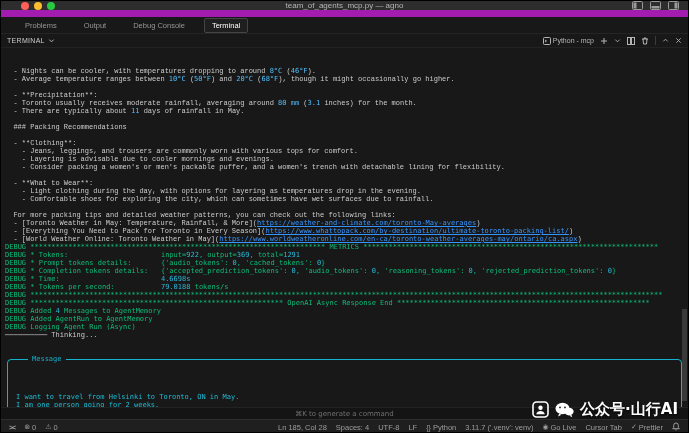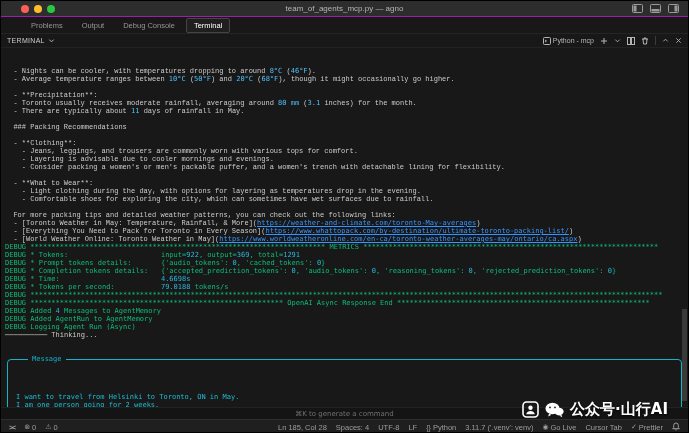--- a/index.html
+++ b/index.html
@@ -1,30 +1,30 @@
 <!DOCTYPE html>
 <html><head>
 <meta charset="utf-8">
 <style>
   * { margin:0; padding:0; box-sizing:border-box; }
   html,body { width:689px; height:433px; }
   body { background:#181818; font-family:"Liberation Sans", sans-serif; overflow:hidden; }
   .window { position:relative; width:689px; height:433px; background:#181818; overflow:hidden; border:1px solid #000; }
 
   
-  .titlebar { height:16px; background:#2d2d2d; display:flex; align-items:center; position:relative; border-bottom:1px solid #a21caf;padding-left:12px; }
+  .titlebar { height:16px; background:#2d2d2d; display:flex; align-items:center; position:relative; border-bottom:7px solid #a21caf;padding-left:12px; }
   .lights { display:flex; gap:5px; padding-left:8px; z-index:2; }
   .light { width:8px; height:8px; border-radius:50%; display:inline-block; }
   .light.red { background:#ff5f57; } .light.yellow { background:#febc2e; } .light.green { background:#28c840; }
   .wtitle { position:absolute; left:0; right:0; text-align:center; font-size:8px; color:#b5b5b5; }
   .title-icons { margin-left:auto; display:flex; gap:7px; padding-right:9px; z-index:2; align-items:center; }
   .title-icons svg { display:block; }
 
   
-  .tabbar { height:17px; background:#181818; display:flex; align-items:center; gap:3px; padding-left:22px; border-bottom:1px solid #252525; }
+  .tabbar { height:17px; background:#181818; display:flex; align-items:center; gap:11px; padding-left:16px; border-bottom:1px solid #252525; }
   .ptab { font-size:7.5px; color:#969696; padding:2px 7px; border:1px solid transparent; border-radius:2px; cursor:default; }
   .ptab.active { color:#ffffff; background:#1f1f1f; border-color:#454545; }
 
   
   .termheader { height:14px; background:#181818; display:flex; align-items:center; padding:0 6px; border-bottom:1px solid #222; }
   .th-left { display:flex; align-items:center; gap:3px; color:#cccccc; font-size:7px; letter-spacing:.3px; }
   .th-right { margin-left:auto; display:flex; align-items:center; gap:6px; color:#c5c5c5; font-size:7px; }
   .th-right .act { display:flex; align-items:center; cursor:pointer; opacity:.9; }
   .th-sep { width:1px; height:9px; background:#3c3c3c; }
 
@@ -52,21 +52,21 @@
   
   .statusbar { height:15px; background:#1f1f1f; border-top:1px solid #2d2d2d; display:flex; align-items:center;
                padding:0 8px; font-size:7.5px; color:#9d9d9d; }
   .sgroup { display:flex; align-items:center; gap:9px; }
   .sgroup.right { margin-left:auto; }
   .sitem { display:flex; align-items:center; gap:2px; cursor:pointer; white-space:nowrap; }
   .sicon { font-size:7px; }
   .remote { letter-spacing:-1px; font-weight:bold; color:#a8a8a8; }
 
   
-  .watermark { position:absolute; right:20px; bottom:13px; z-index:20; display:flex; align-items:center; gap:6px;
+  .watermark { position:absolute; right:10px; bottom:13px; z-index:20; display:flex; align-items:center; gap:6px;
                color:#ffffff; font-family:"DejaVu Sans", sans-serif; font-size:15px; font-weight:bold;
                text-shadow:0 1px 3px rgba(0,0,0,.9); }
   .watermark svg { display:block; }
 </style>
 </head>
 <body>
 
 <div class="window">
 
   <div class="titlebar">

